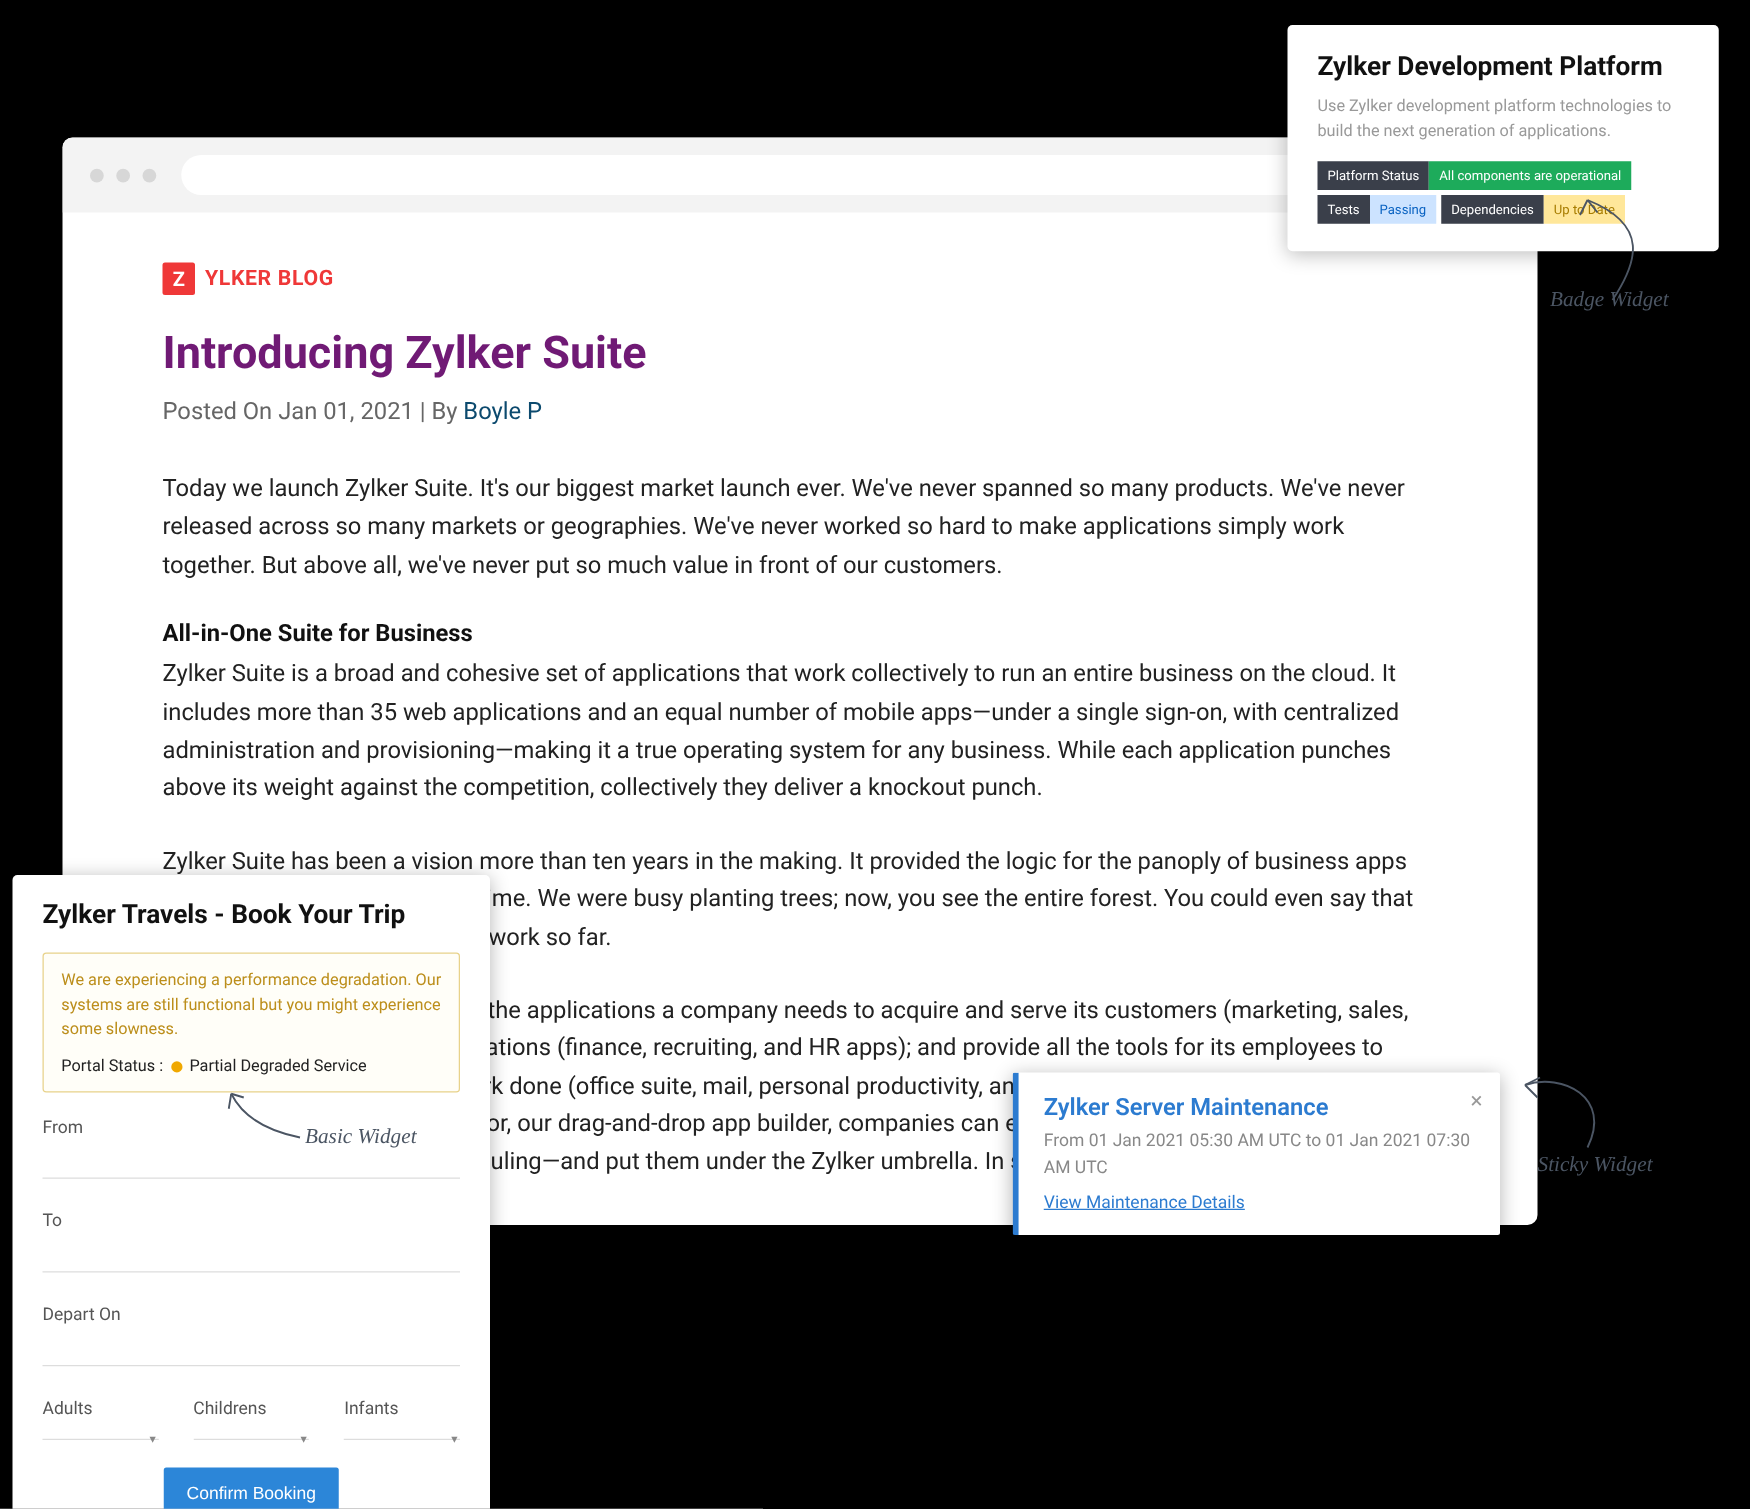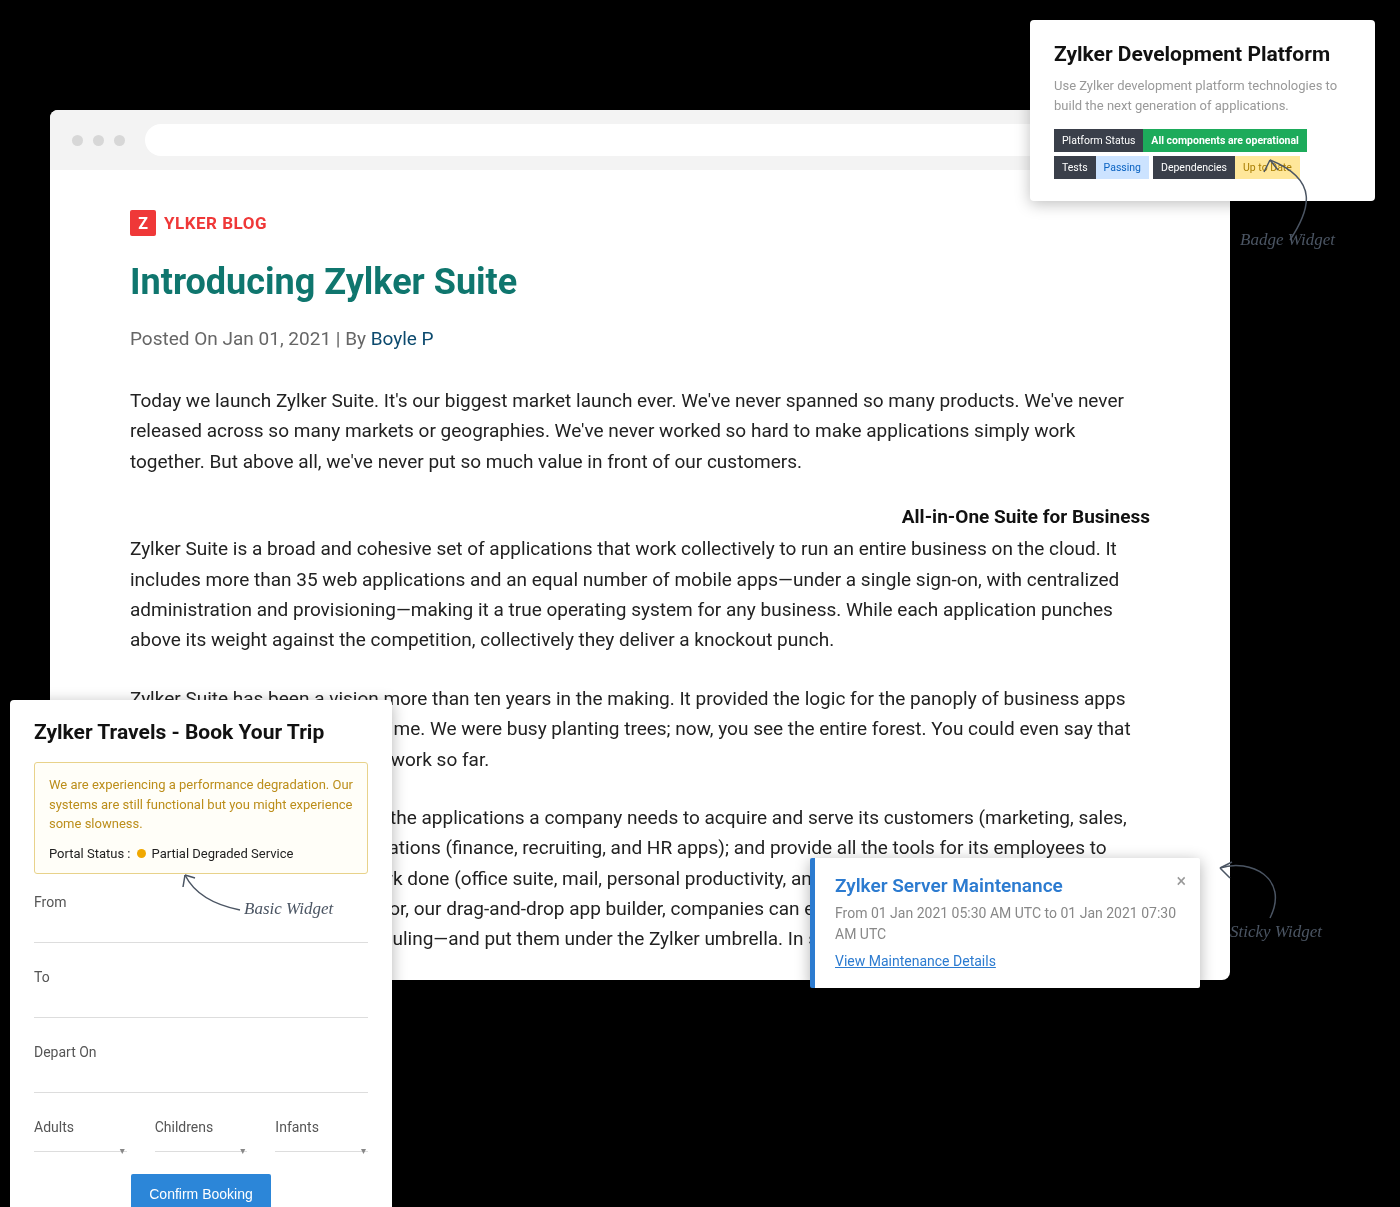--- a/index.html
+++ b/index.html
@@ -41,44 +41,44 @@
   .content {
     padding: 40px 80px;
   }
   .logo-row { display: flex; align-items: center; gap: 8px; margin-bottom: 25px; }
   .logo-z {
     width: 26px; height: 26px; background: #ef3838; color: #fff;
     font-weight: 700; display: flex; align-items: center; justify-content: center;
     font-size: 16px; border-radius: 2px;
   }
   .logo-text { color: #ef3838; font-weight: 700; font-size: 17px; letter-spacing: 0.5px; }
-  .article-title { font-size: 36px; font-weight: 700; color: #0f766e; margin-bottom: 24px; }
+  .article-title { font-size: 36px; font-weight: 700; color: #701a75; margin-bottom: 14px; }
   .byline { font-size: 19px; color: #666; margin-bottom: 36px; }
   .byline .author { color: #0c4a6e; }
   .body-text { font-size: 19px; color: #222; line-height: 1.6; margin-bottom: 28px; }
-  .subhead { font-size: 19px; font-weight: 700; color: #111; margin-bottom: 6px; text-align: right; }
+  .subhead { font-size: 19px; font-weight: 700; color: #111; margin-bottom: 6px; }
 
   
   .dev-card {
     position: absolute;
     left: 1030px;
     top: 20px;
     width: 345px;
     background: #fff;
     border-radius: 4px;
     box-shadow: 0 3px 15px rgba(0,0,0,0.25);
     padding: 22px 24px;
   }
   .dev-title { font-size: 21px; font-weight: 700; color: #111; margin-bottom: 10px; }
   .dev-desc { font-size: 13px; color: #999; line-height: 1.5; margin-bottom: 14px; }
   .badges-row { display: flex; flex-wrap: wrap; gap: 4px; }
   .badge-pair { display: flex; justify-content: center; }
   .badge-left { background: #3a3f4a; color: #fff; font-size: 10.5px; padding: 5px 8px; }
   .badge-right { font-size: 10.5px; padding: 5px 8px; color: #fff; }
-  .bg-green { background: #1dab5b; font-weight: bold; }
+  .bg-green { background: #1dab5b; }
   .bg-blue { background: #cce3ff; color: #0a63c2; }
   .bg-yellow { background: #ffe79a; color: #a87d00; }
 
   .annotation {
     position: absolute;
     color: #4b5563;
     font-size: 17px;
     font-family: Georgia, serif;
     font-style: italic;
   }

